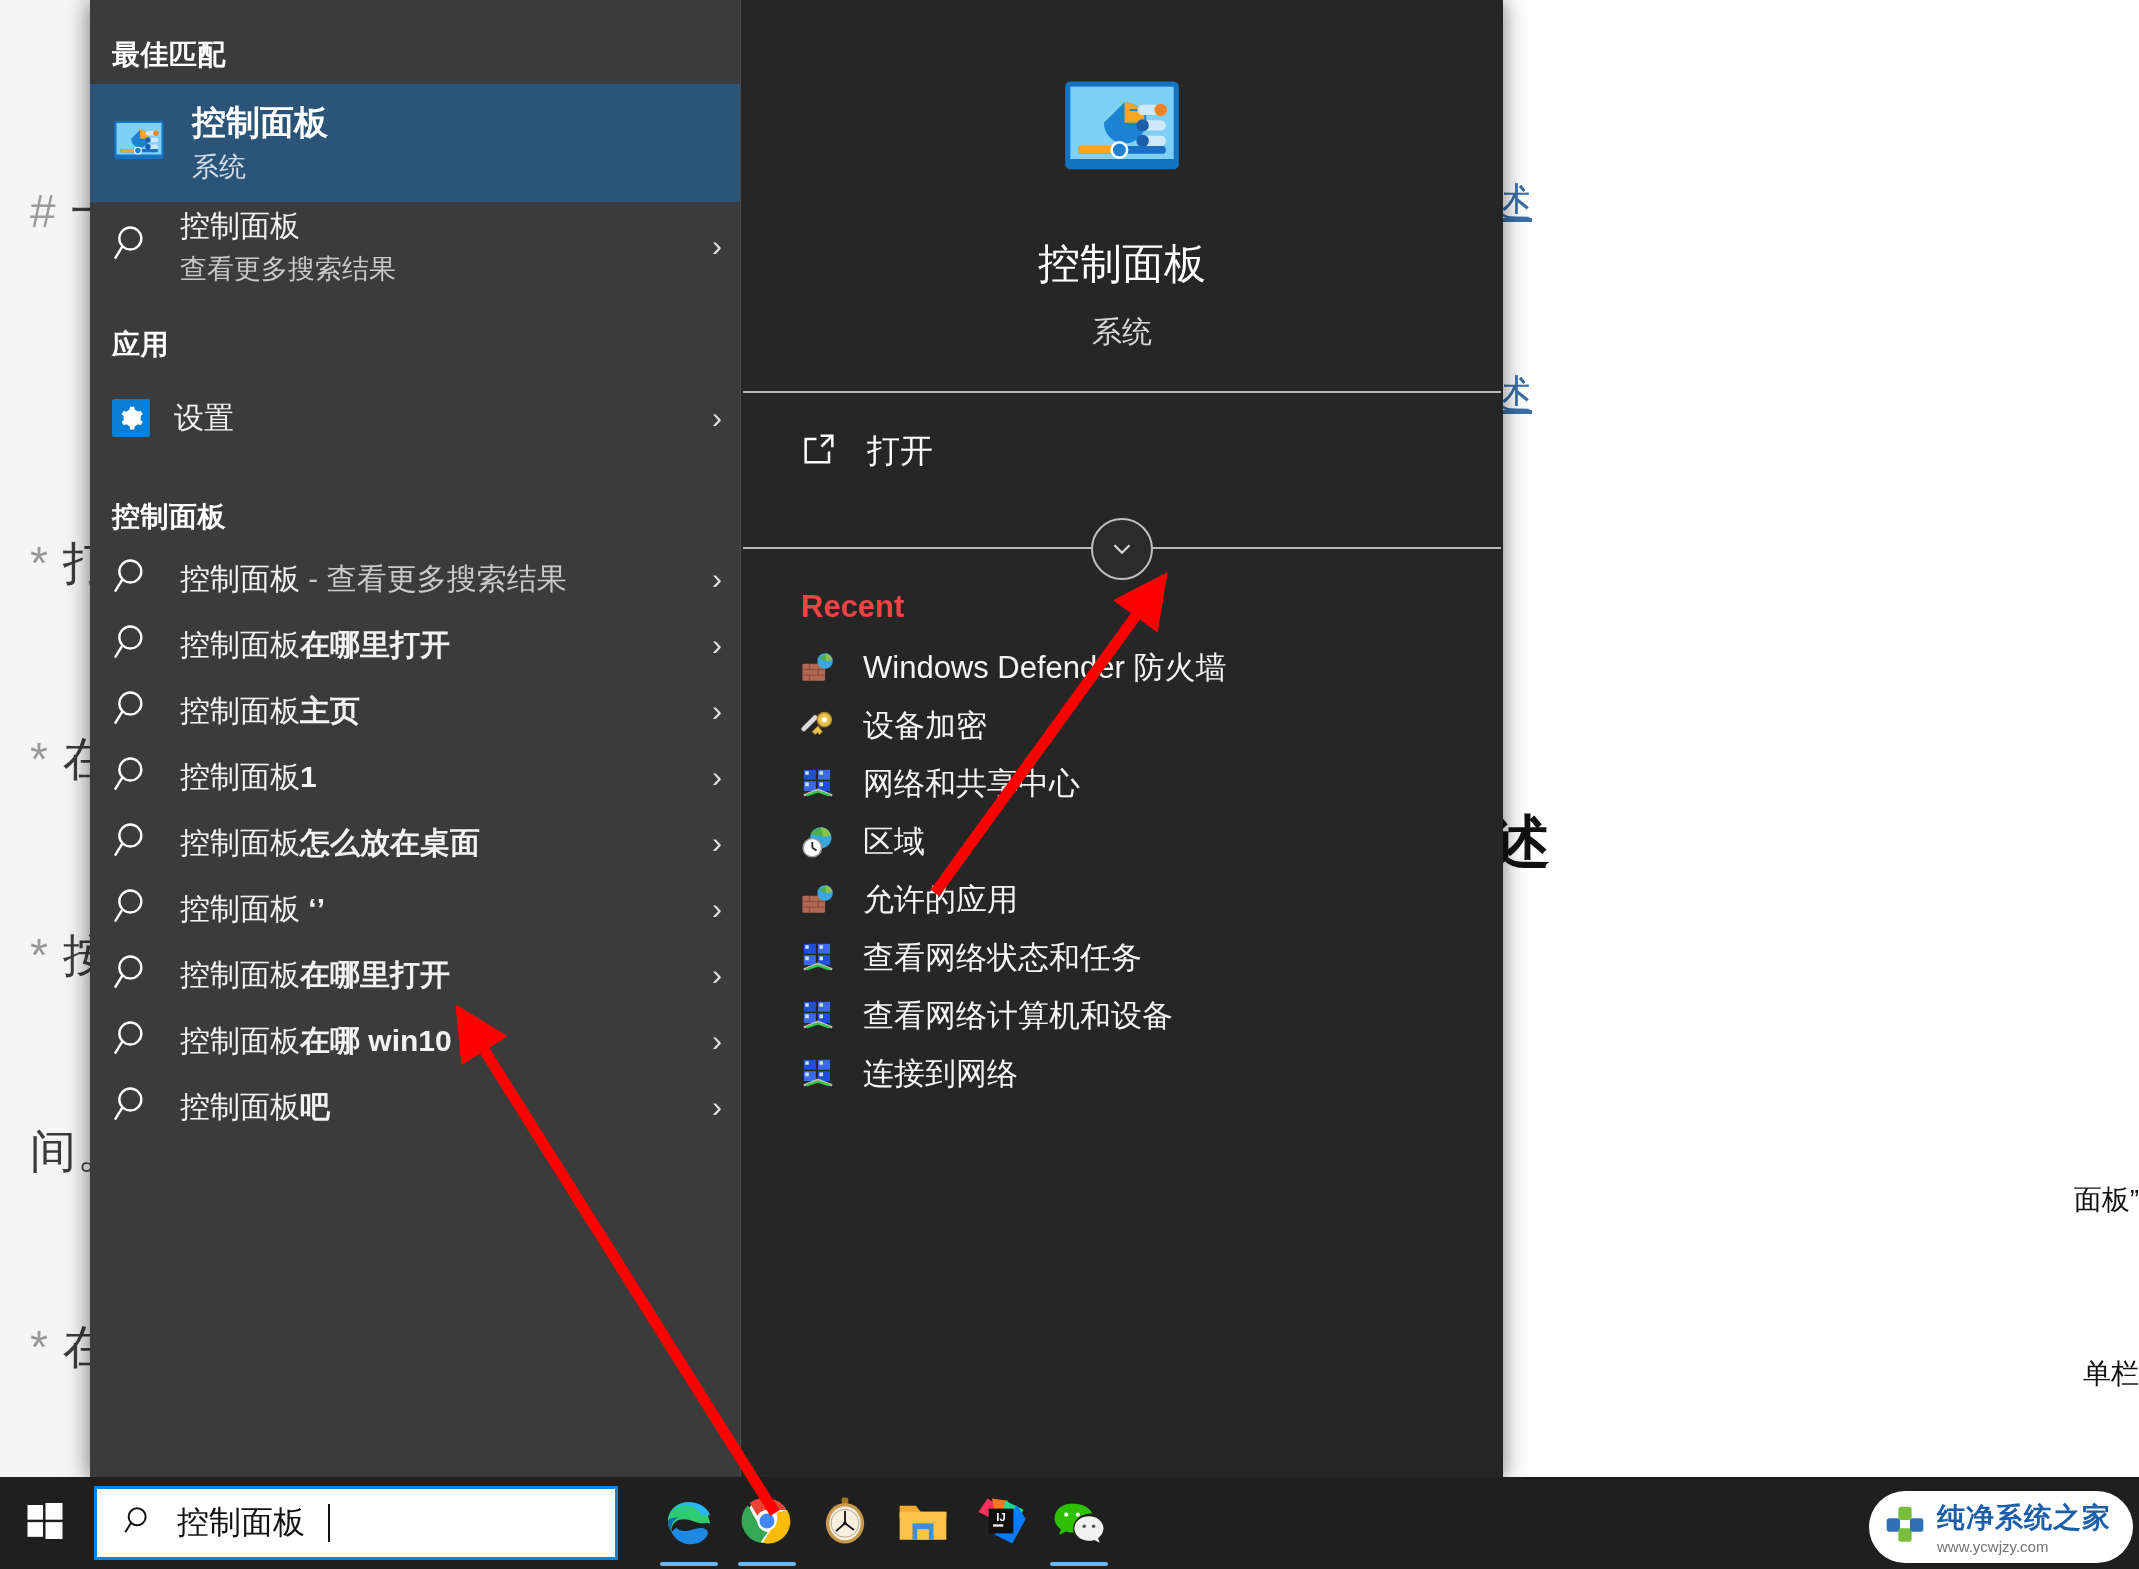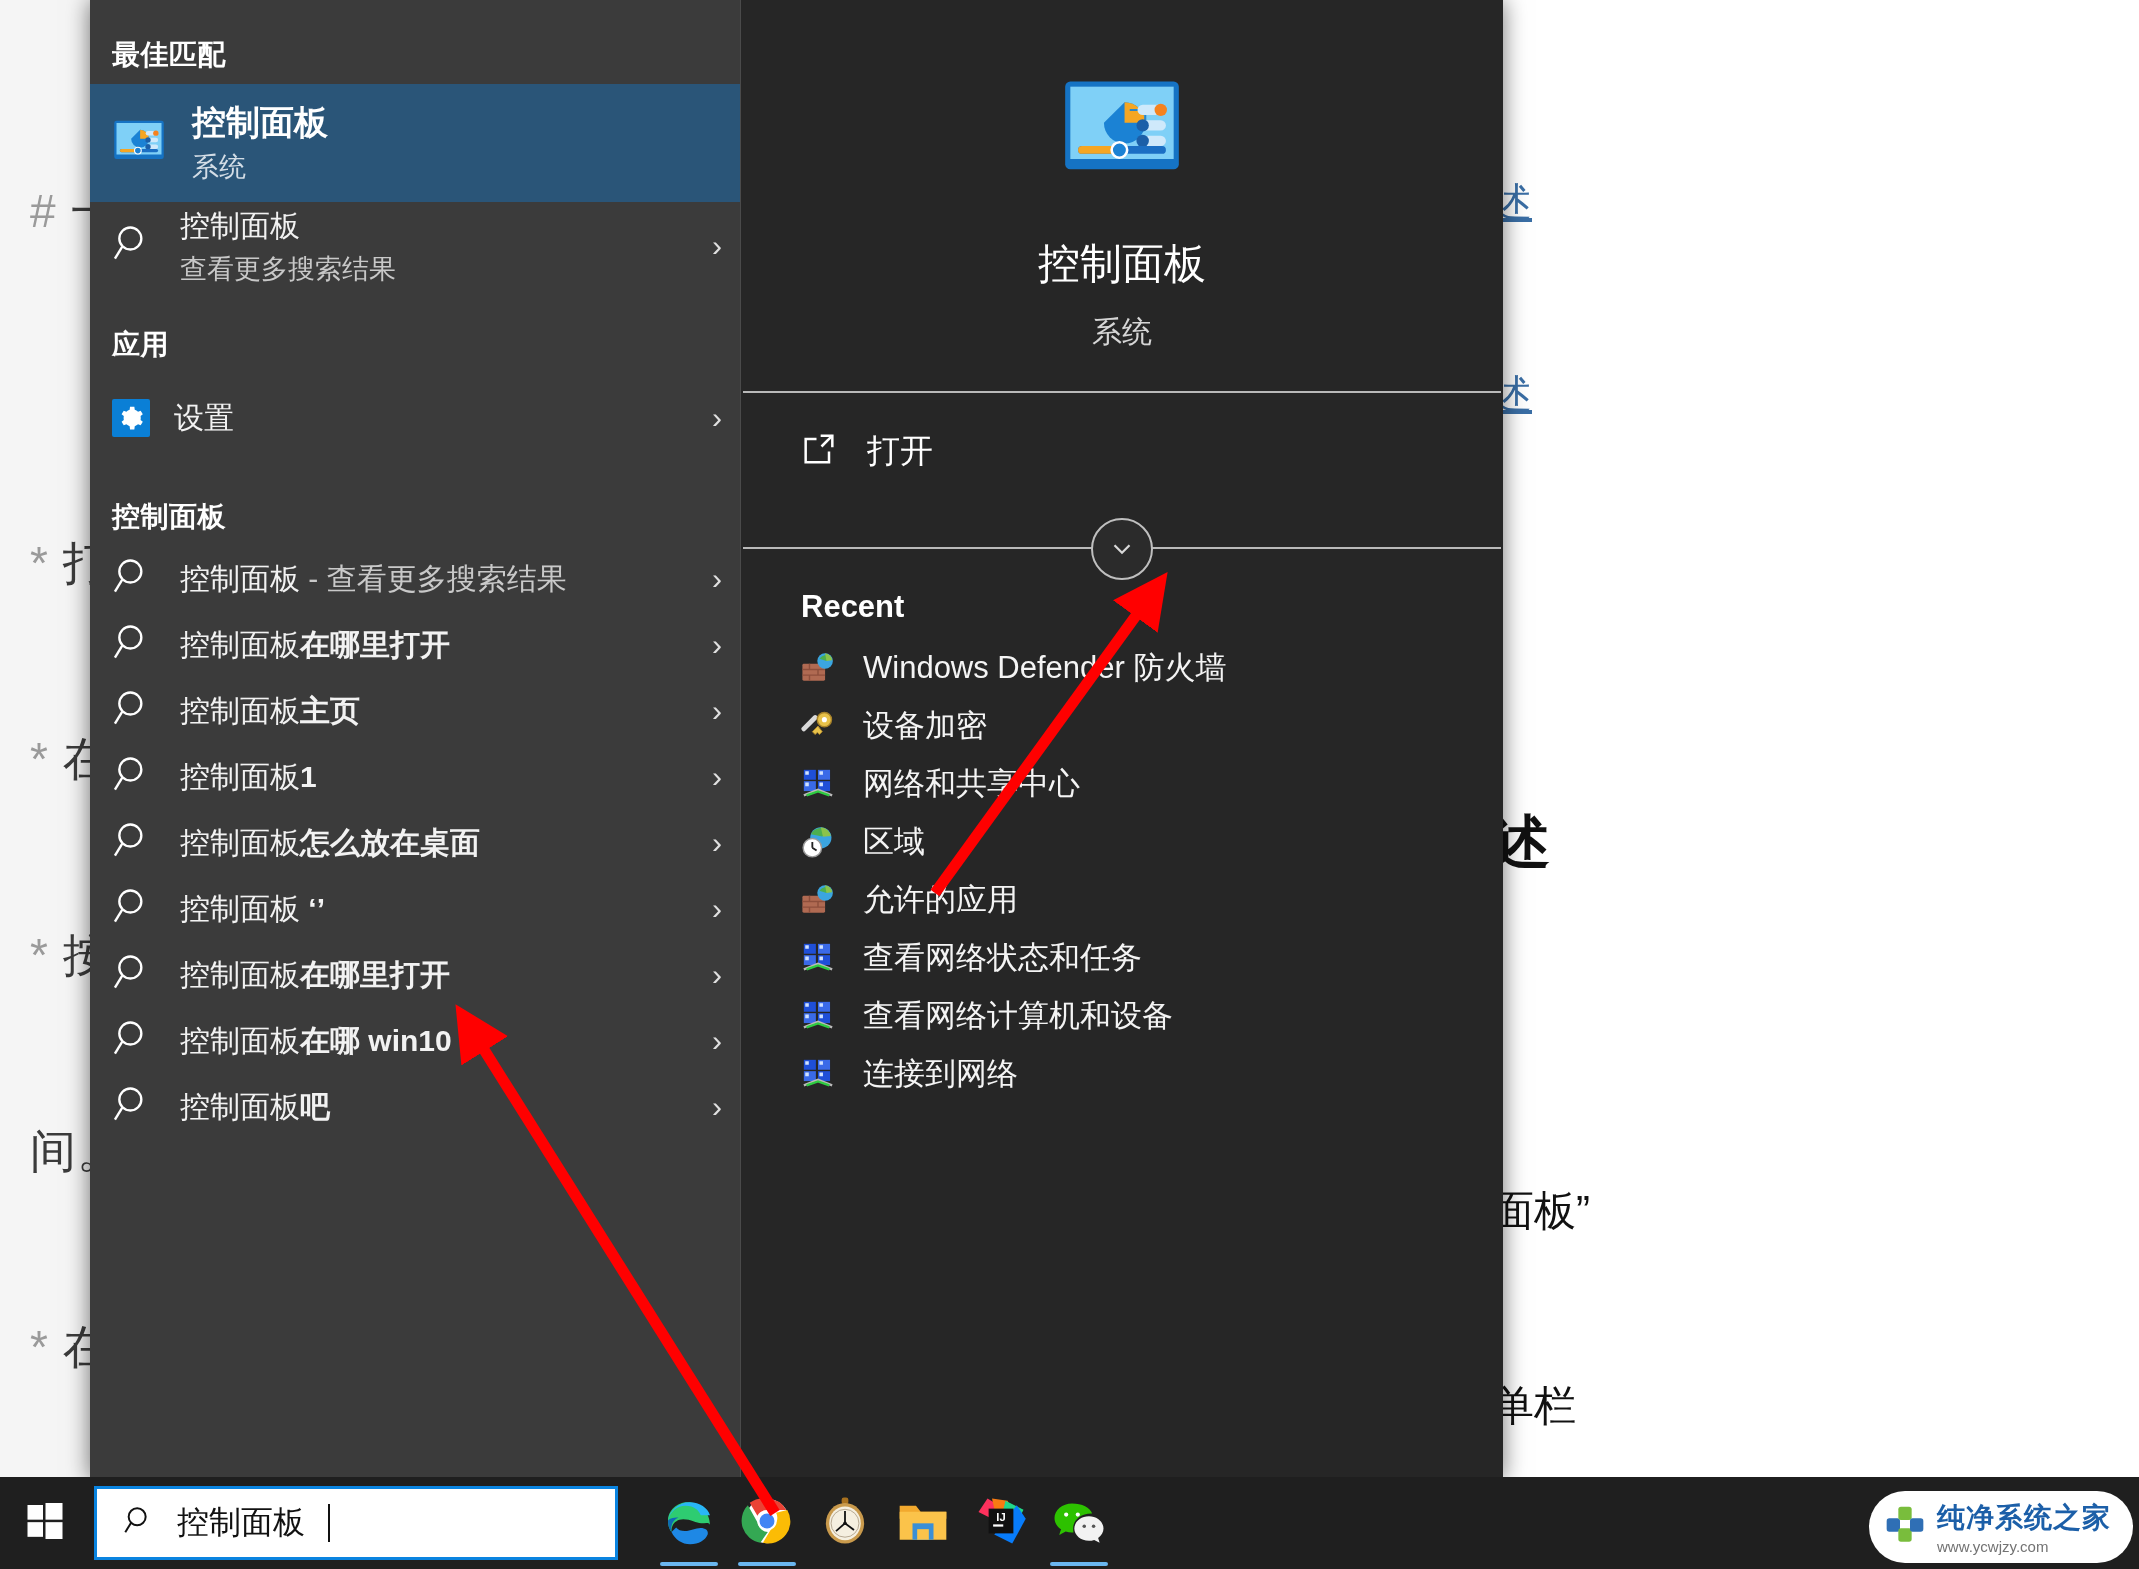--- a/index.html
+++ b/index.html
@@ -19,21 +19,21 @@
     white-space:pre; overflow:hidden; letter-spacing:1px;
   }
   .md-source .hdr { color:#9a9a9a; }
   .md-source .bullet { color:#9a9a9a; }
   .md-preview {
     flex:1; background:#ffffff; color:#111; padding:40px 0 0 12px;
     font-size:44px; line-height:1.5; overflow:hidden; white-space:pre;
   }
   .md-preview .toc { color:#3a6ea5; text-decoration:underline; font-size:40px; }
   .md-preview .h2 { font-weight:bold; font-size:58px; }
-  .md-preview .prow { font-size:42px; }
+  .md-preview .prow { font-size:28px;text-align:right; }
 
   
   #md-taskbar-label {
     position:absolute; left:10px; bottom:62px; color:#e8e8e8;
     font-size:25px; z-index:30; font-family:"Liberation Sans",sans-serif;
   }
 
   
   #search-flyout {
     position:absolute; left:90px; top:0; width:1413px; height:1480px;
@@ -93,21 +93,21 @@
   }
   .pv-action .pv-action-label { color:#ffffff; font-size:33px; }
   .pv-expand-wrap { position:relative; height:0; }
   .pv-expand {
     position:absolute; right:0; left:0; margin:0 auto; top:-31px;
     width:62px; height:62px; border-radius:50%;
     border:2px solid #bfbfbf; background:#2b2b2b;
     display:flex; align-items:center; justify-content:center;
   }
   .pv-recent-head {
-    color:#ffffff; font-weight:bold; font-size:31px;
+    color:#ef4444; font-weight:bold; font-size:31px;
     padding:40px 0 14px 60px;
   }
   .recent-row {
     display:flex; align-items:center; gap:28px;
     height:58px; padding-left:60px;
   }
   .recent-row .recent-label { color:#f4f4f4; font-size:31px; white-space:nowrap; }
 
   
   .ricon { width:34px; height:34px; flex:0 0 auto; position:relative; }

